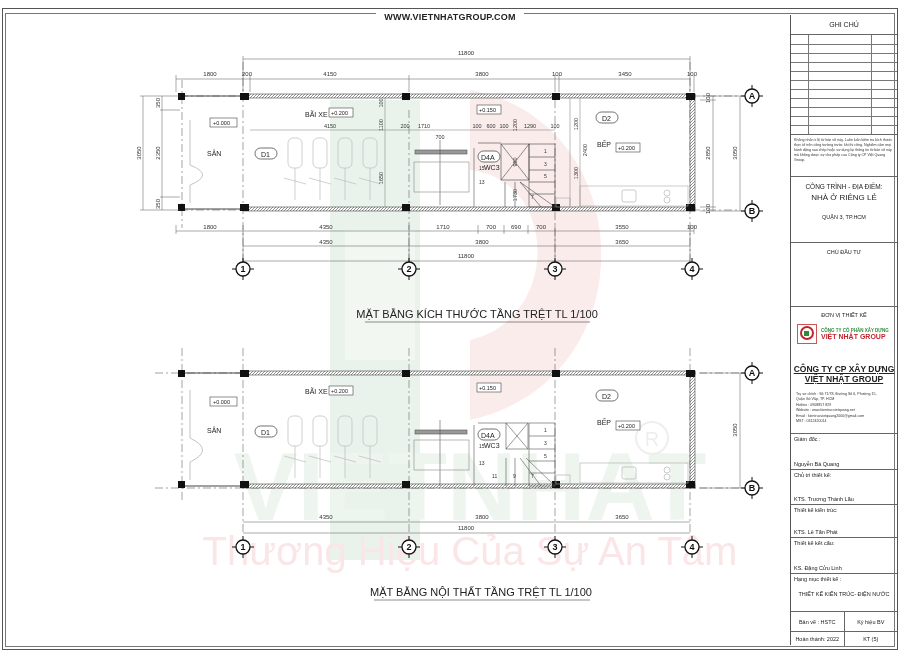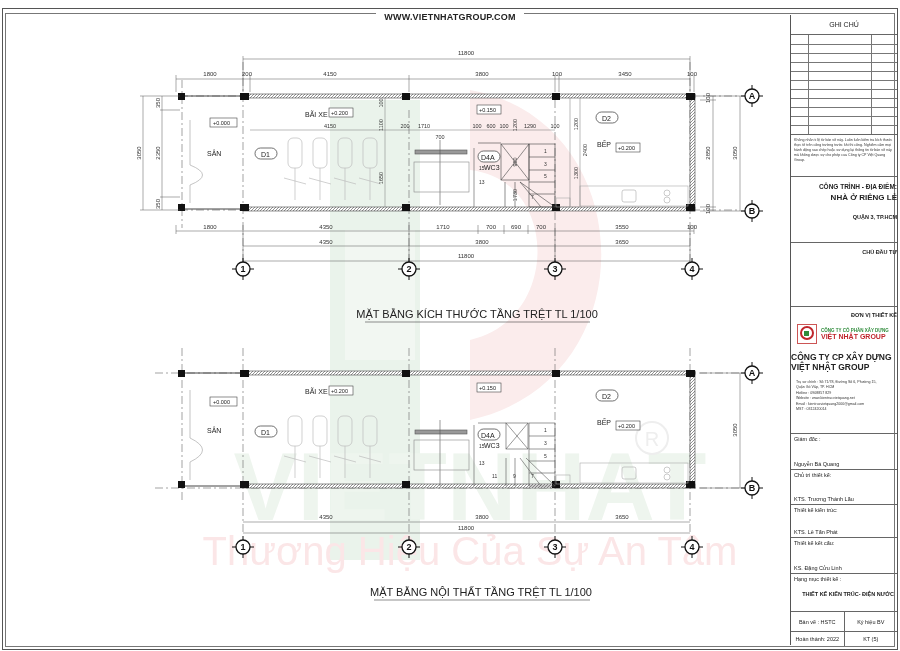--- a/index.html
+++ b/index.html
@@ -6,37 +6,37 @@
   body{width:900px;height:651px;position:relative;overflow:hidden;font-family:"Liberation Sans",sans-serif;color:#222;}
   .frame-outer{position:absolute;left:2px;top:8px;width:894px;height:640px;border:1px solid #555;}
   .frame-inner{position:absolute;left:5px;top:13px;width:888px;height:632px;border:1px solid #777;}
   .site-url{position:absolute;left:0;top:12px;width:900px;text-align:center;font-size:9px;font-weight:bold;letter-spacing:.2px;}
   .site-url span{background:#fff;padding:0 8px;}
   .wm-svg{position:absolute;left:0;top:0;width:900px;height:651px;pointer-events:none;}
   .plan-svg{position:absolute;left:0;top:0;width:900px;height:651px;}
   .plan-svg text{font-family:"Liberation Sans",sans-serif;}
   .title-block{position:absolute;left:790px;top:15px;width:106px;height:630px;border-left:1px solid #555;font-size:6px;}
   .tb-row{border-bottom:1px solid #666;box-sizing:border-box;position:relative;}
-  .tb-center{text-align:right;font-weight:bold;}
+  .tb-center{text-align:center;}
   .notes-head{height:19px;line-height:19px;font-size:7px;text-align:center;border-bottom:1px solid #666;}
   .notes-grid{height:99px;border-bottom:1px solid #666;position:relative;}
   .notes-grid .l{position:absolute;left:0;right:0;border-top:1px solid #777;}
   .notes-grid .vc1{position:absolute;top:0;bottom:0;left:17px;border-left:1px solid #777;}
   .notes-grid .vc2{position:absolute;top:0;bottom:0;left:80px;border-left:1px solid #777;}
   .warn{padding:3px 3px;font-size:3.6px;line-height:5px;color:#333;height:42px;box-sizing:border-box;}
   .proj-lbl{font-size:6.5px;margin-top:6px;}
   .proj-name{font-size:8px;margin-top:3px;}
   .proj-loc{font-size:5.5px;margin-top:12px;}
   .tb-sign{font-size:5.5px;padding:2px 3px;box-sizing:border-box;}
   .tb-sign .nm{position:absolute;left:3px;bottom:2px;}
   .logo-row{display:flex;align-items:center;margin:6px 0 0 6px;}
   .logo-box{width:18px;height:18px;border:1px solid #c55;position:relative;}
   .logo-txt1{font-size:4.5px;color:#2e8b3a;font-weight:bold;}
   .logo-txt2{font-size:7px;color:#c0262c;font-weight:bold;}
-  .company{font-size:8.5px;font-weight:bold;text-align:left;margin-top:8px;line-height:10px;}
+  .company{font-size:8.5px;font-weight:bold;text-align:center;margin-top:20px;line-height:10px;text-decoration:underline;}
   .company-info{font-size:3.6px;line-height:5.4px;margin:8px 0 0 5px;color:#333;}
   .half{display:flex;}
   .half > div{flex:1;text-align:center;font-size:5.5px;display:flex;align-items:center;justify-content:center;}
   .half > div + div{border-left:1px solid #666;}
 </style>
 </head>
 <body>
 
 <div class="frame-outer"></div>
 <div class="frame-inner"></div>

